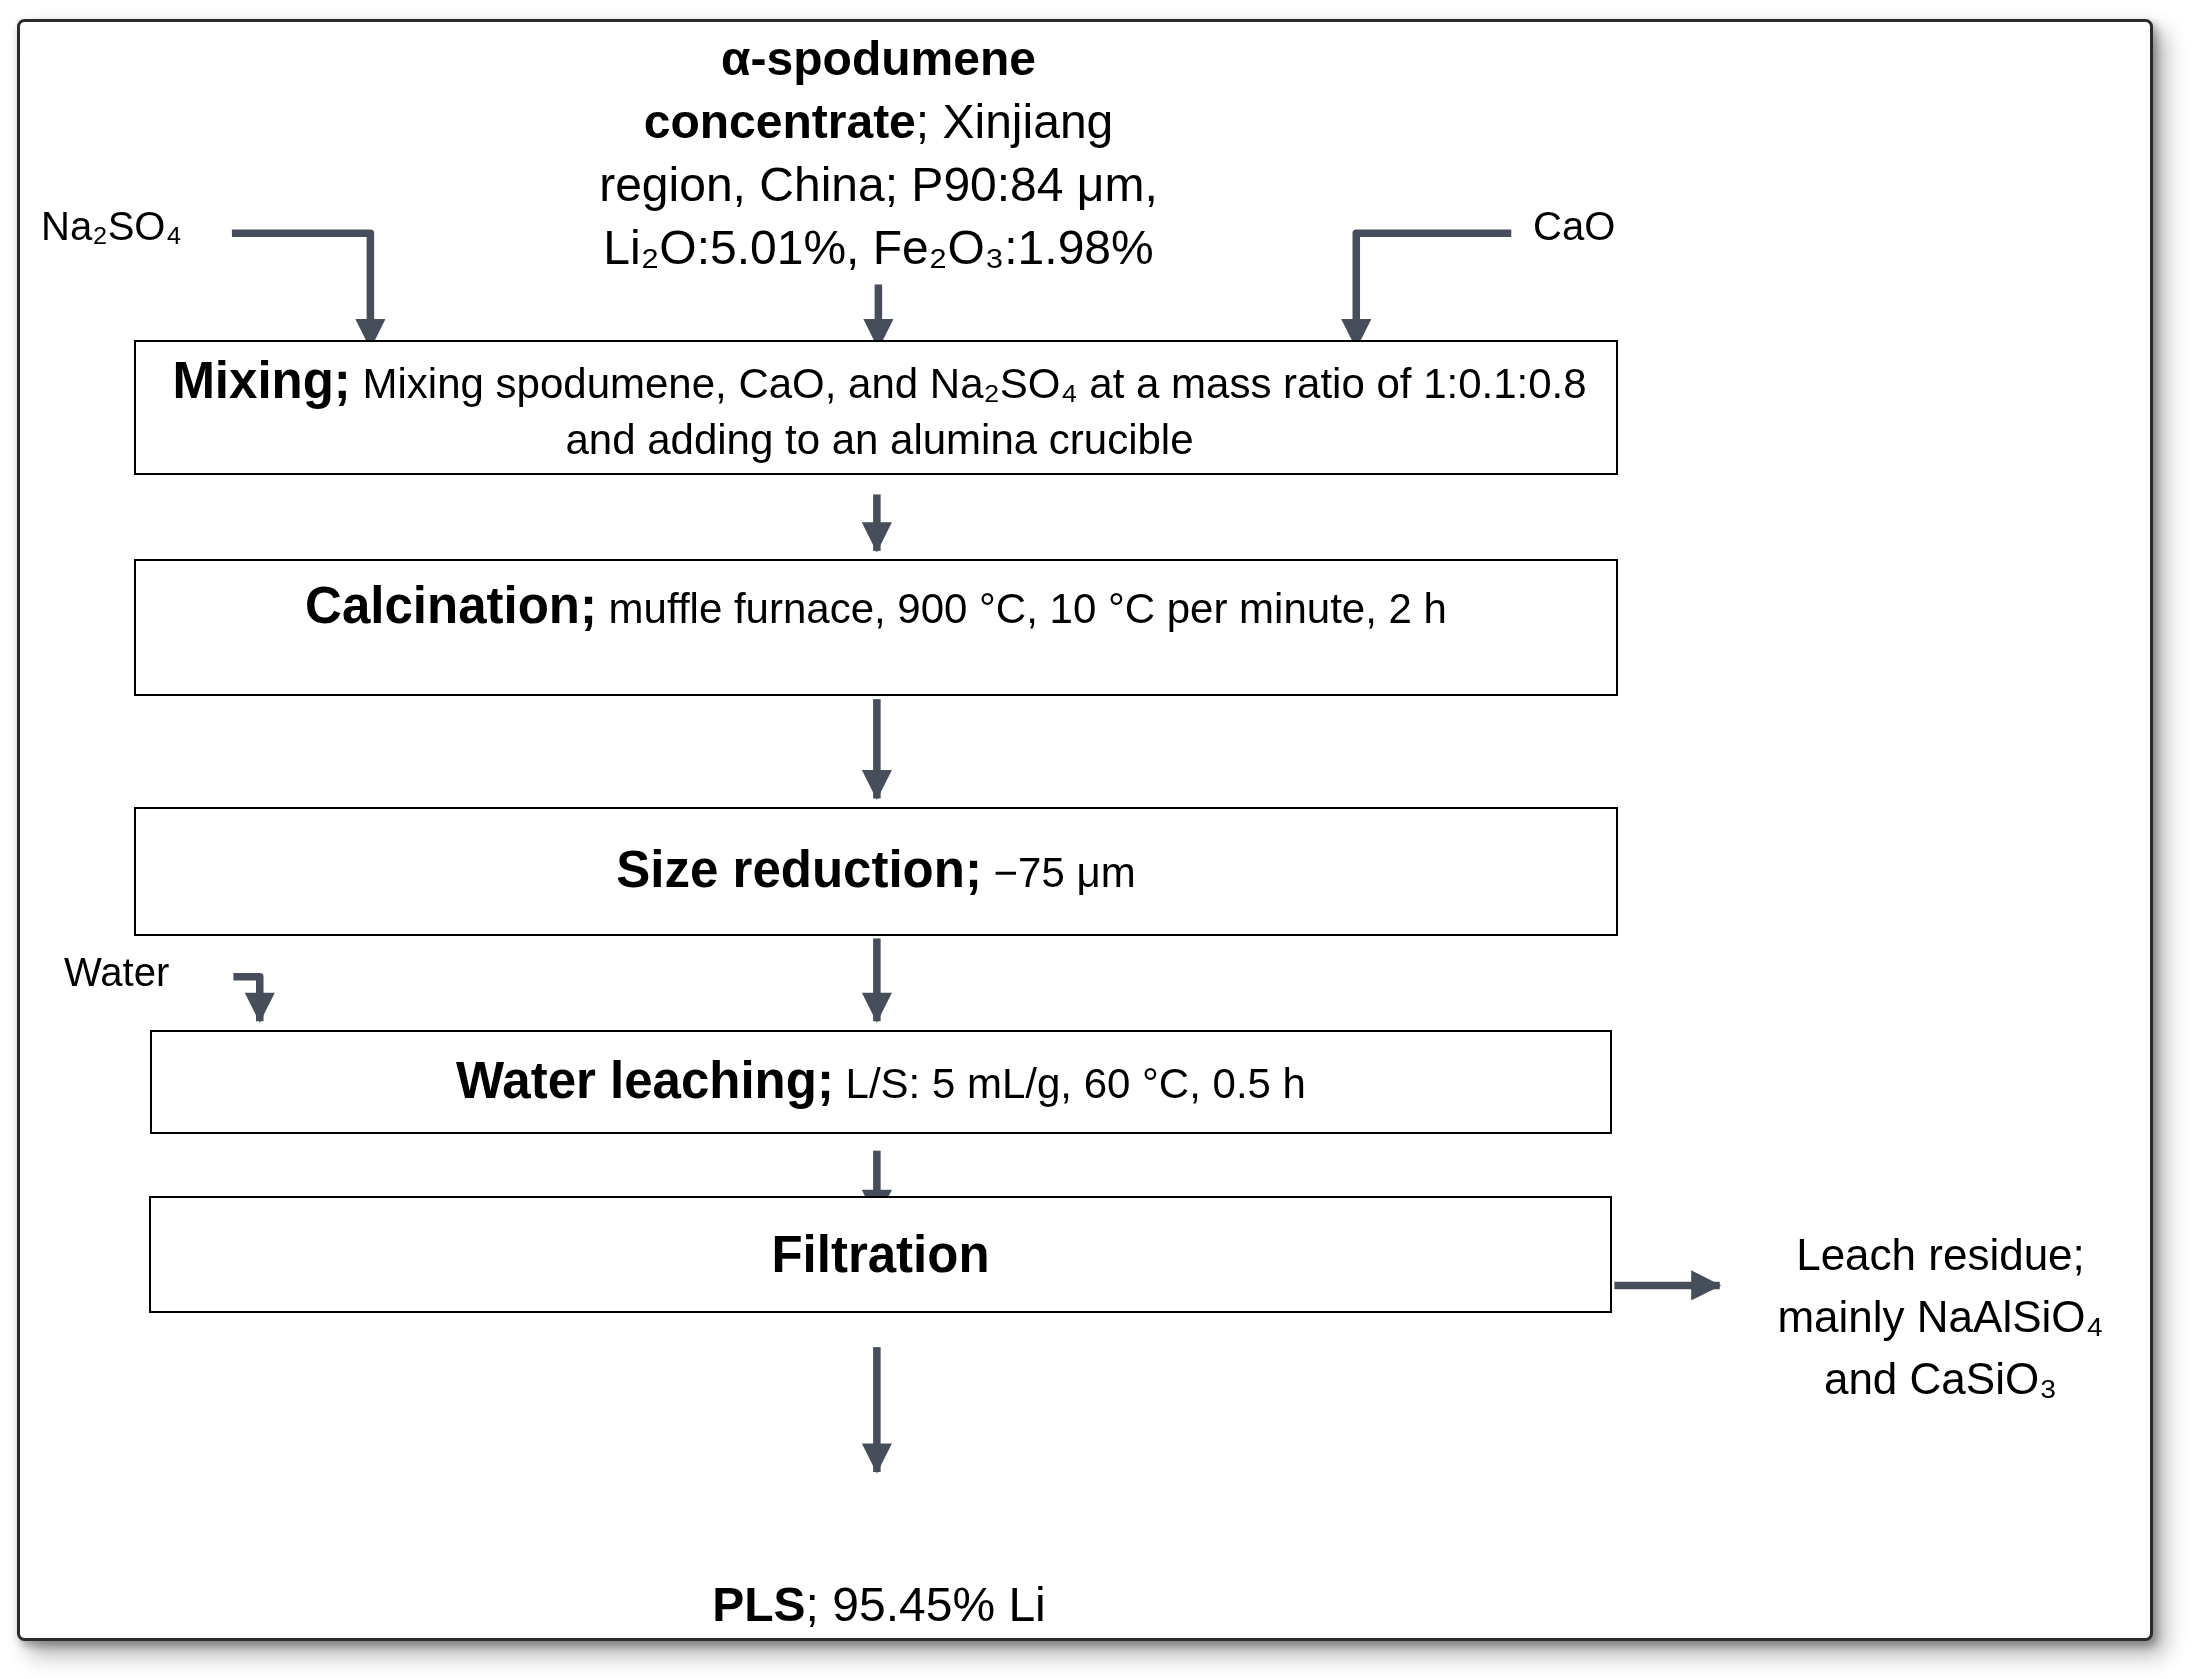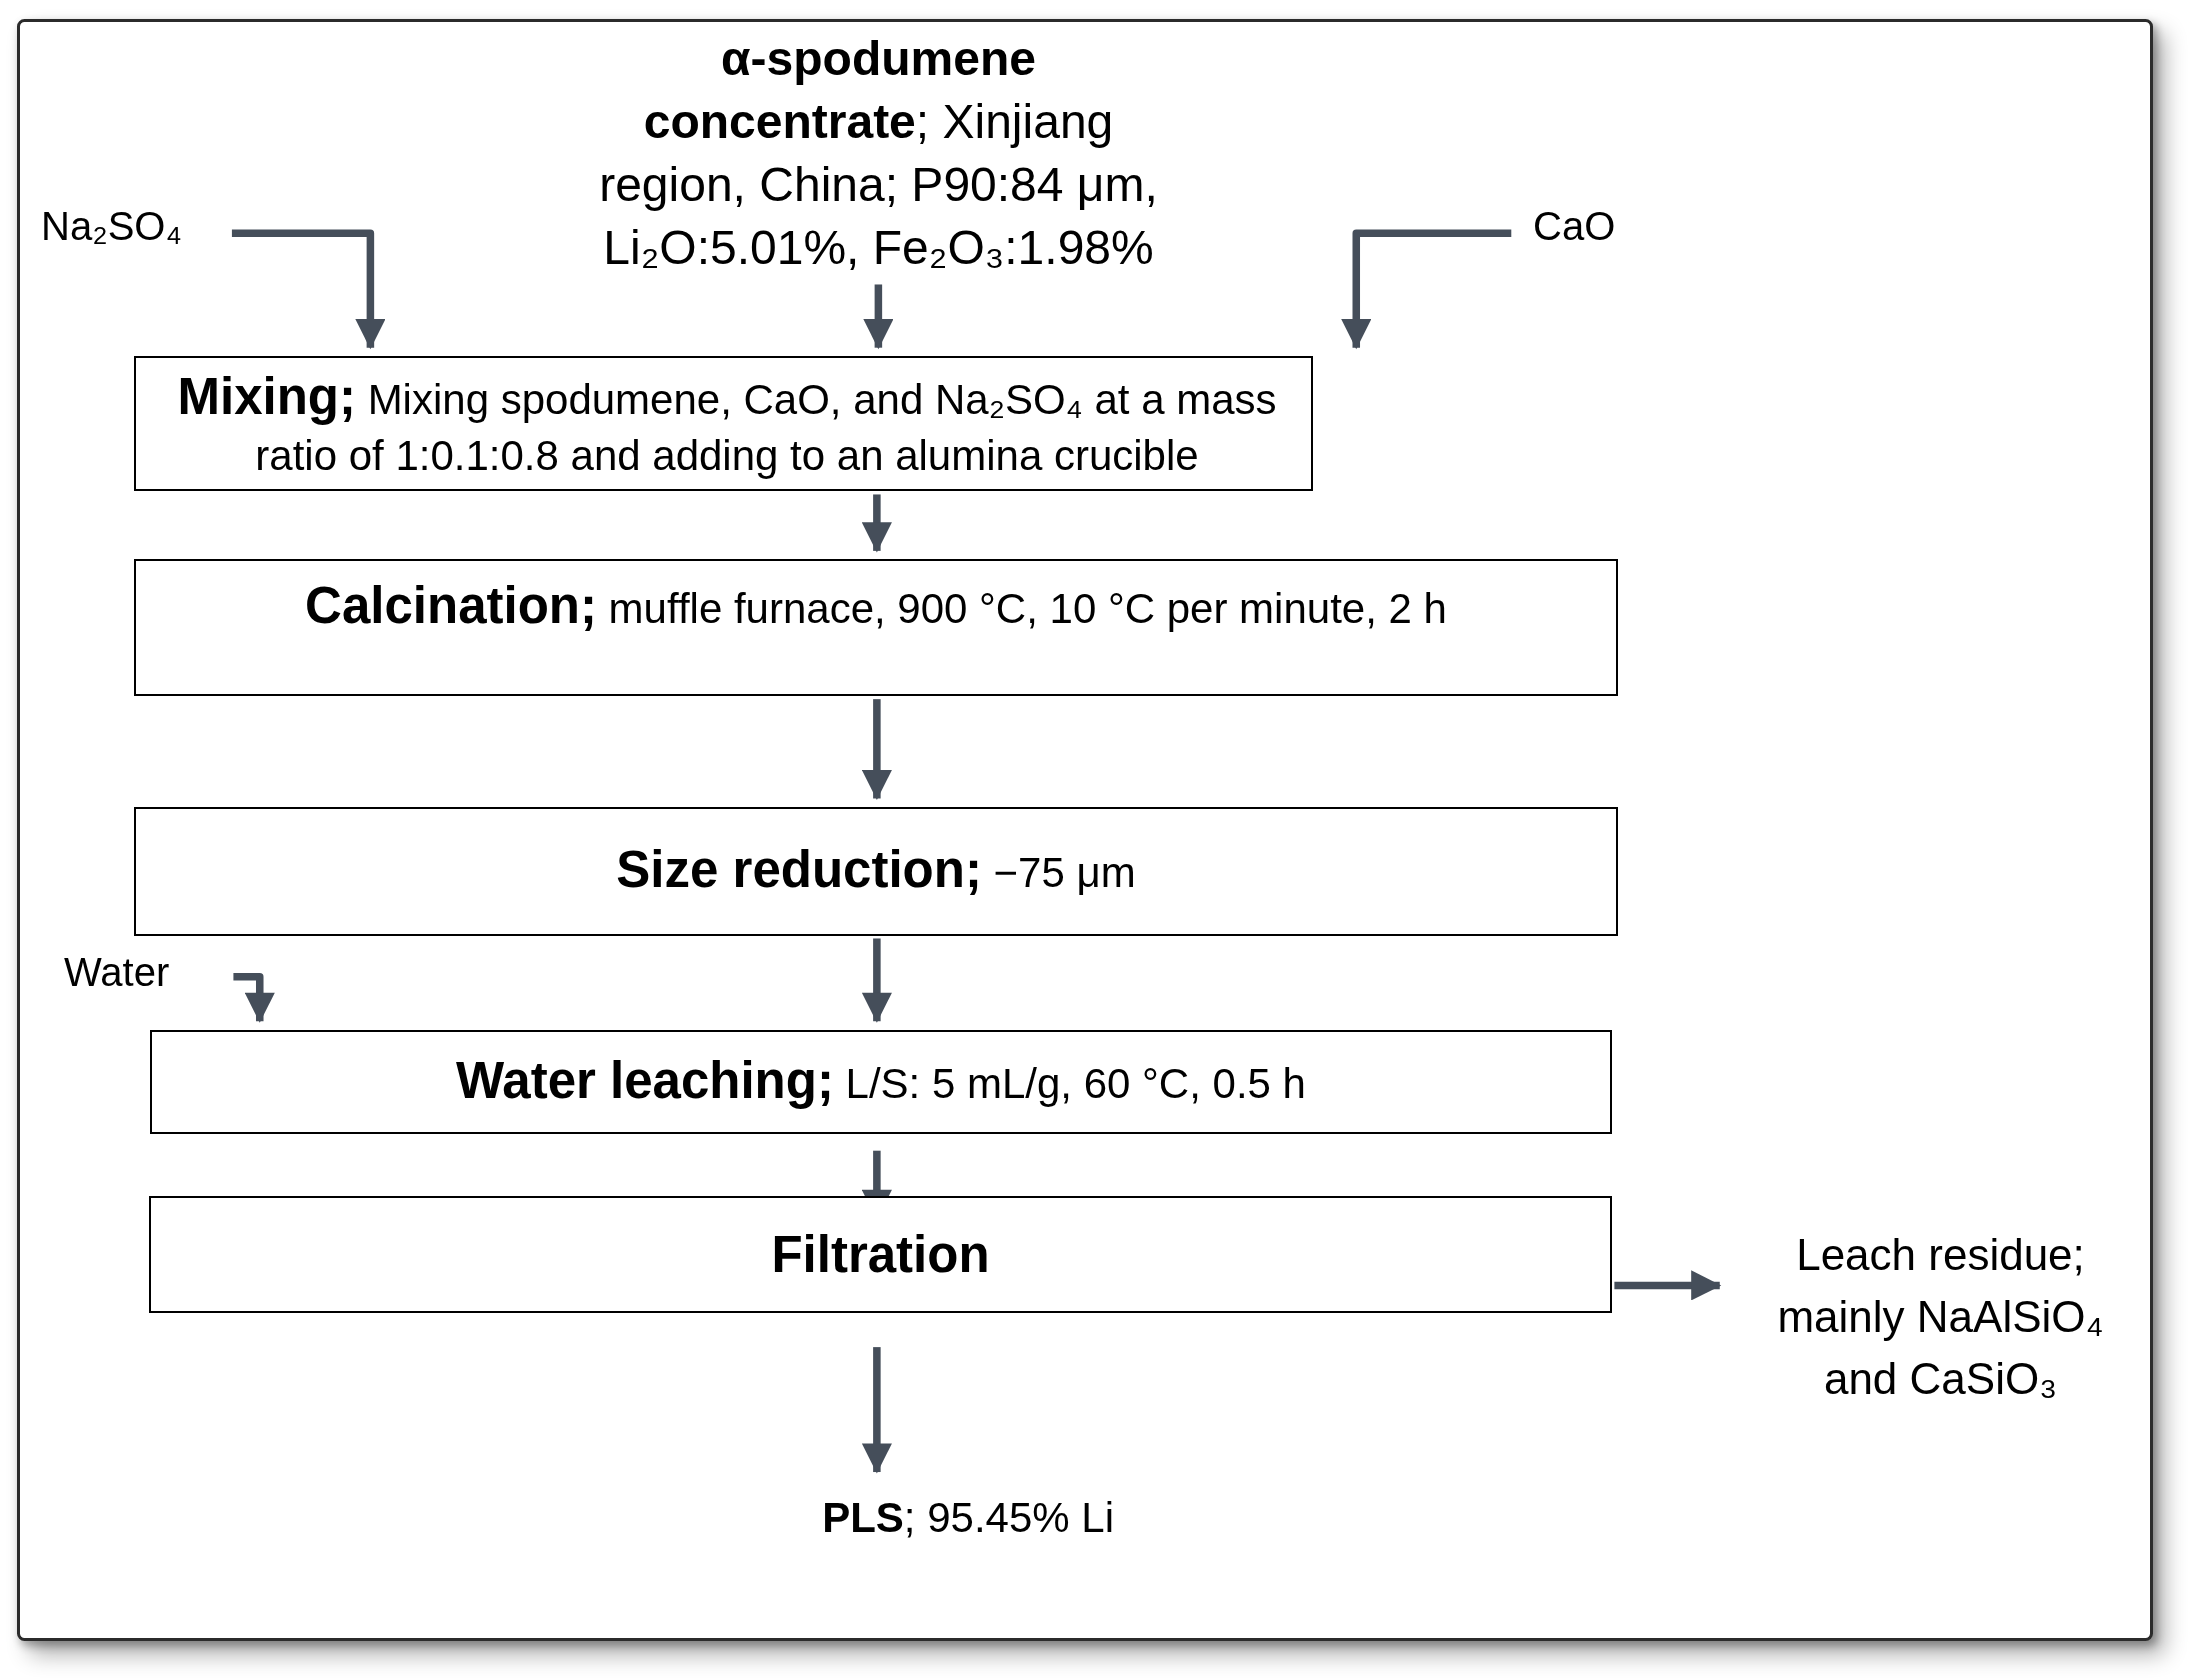--- a/index.html
+++ b/index.html
@@ -14,41 +14,41 @@
     box-shadow:3.8px 4.5px 9px rgba(0,0,0,.30), 12px 13.5px 22.6px rgba(0,0,0,.30);
   }
   .arrows{position:absolute;left:0;top:0;width:2194px;height:1679px;pointer-events:none;}
   .box{
     position:absolute;box-sizing:border-box;background:#fff;border:2.3px solid #000;
     font-size:42px;line-height:56px;text-align:center;
   }
   .box .step-title{font-weight:bold;font-size:51px;}
   .box.toppad{padding:10.5px 21px 0 21px;}
   .box.center{display:flex;align-items:center;justify-content:center;padding:0 21px;}
-  #box-mixing{left:134px;top:356px;width:1179px;height:135px;padding-left:28px;}
+  #box-mixing{left:134px;top:340px;width:1484px;height:135px;padding-left:28px;}
   #box-calcination{left:134px;top:559px;width:1484px;height:137px;padding-top:16.6px;}
   #box-size-reduction{left:134px;top:807px;width:1484px;height:129px;}
   #box-water-leaching{left:150px;top:1030px;width:1462px;height:104px;}
   #box-filtration{left:149px;top:1196px;width:1463px;height:117px;text-align:right;}
   .feed-title{
     position:absolute;left:502px;top:27px;width:753px;text-align:center;
     font-size:48px;line-height:63px;
   }
   .b{font-weight:bold;}
   .side-label{position:absolute;font-size:40px;line-height:48px;white-space:nowrap;}
   #label-na2so4{left:41px;top:202px;}
   #label-cao{left:1533px;top:202px;}
   #label-water{left:64px;top:948px;}
   .residue-text{
     position:absolute;left:1696px;top:1224px;width:489px;text-align:center;
     font-size:44px;line-height:62px;
   }
   .pls-text{
-    position:absolute;left:644px;top:1484px;width:470px;text-align:right;
-    font-size:42px;line-height:68px;
+    position:absolute;left:644px;top:1571px;width:470px;text-align:center;
+    font-size:48px;line-height:68px;
   }
 </style>
 </head>
 <body>
 
 <div class="frame"></div>
 
 <svg class="arrows" viewBox="0 0 2915 2231" xmlns="http://www.w3.org/2000/svg">
   <defs>
     <marker id="ah" viewBox="0 0 10 10" refX="9.5" refY="5" markerWidth="5.5" markerHeight="4" orient="auto" markerUnits="strokeWidth">

